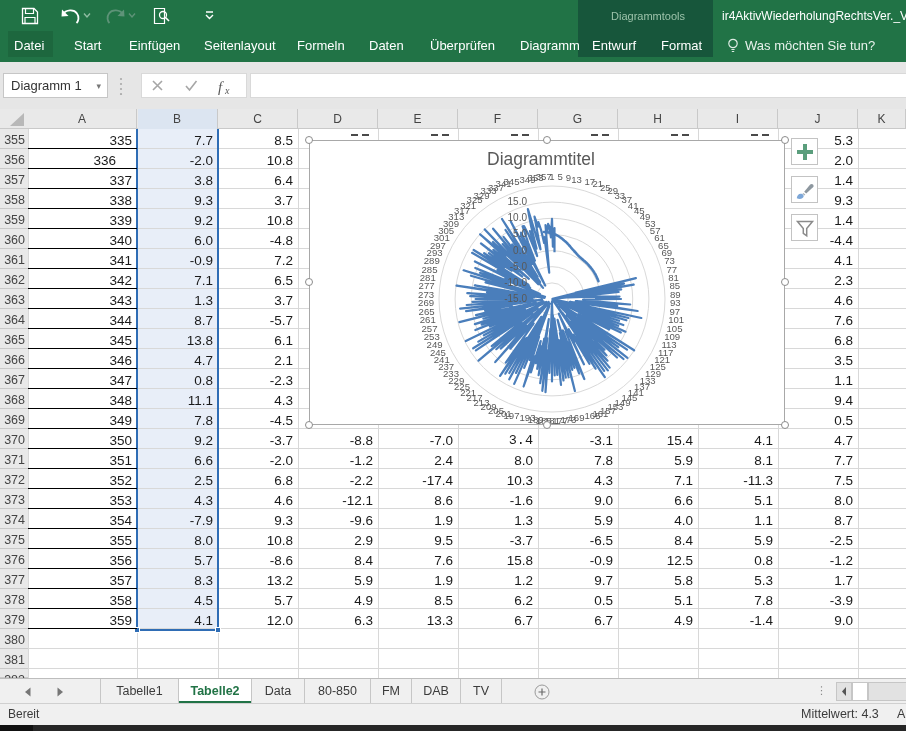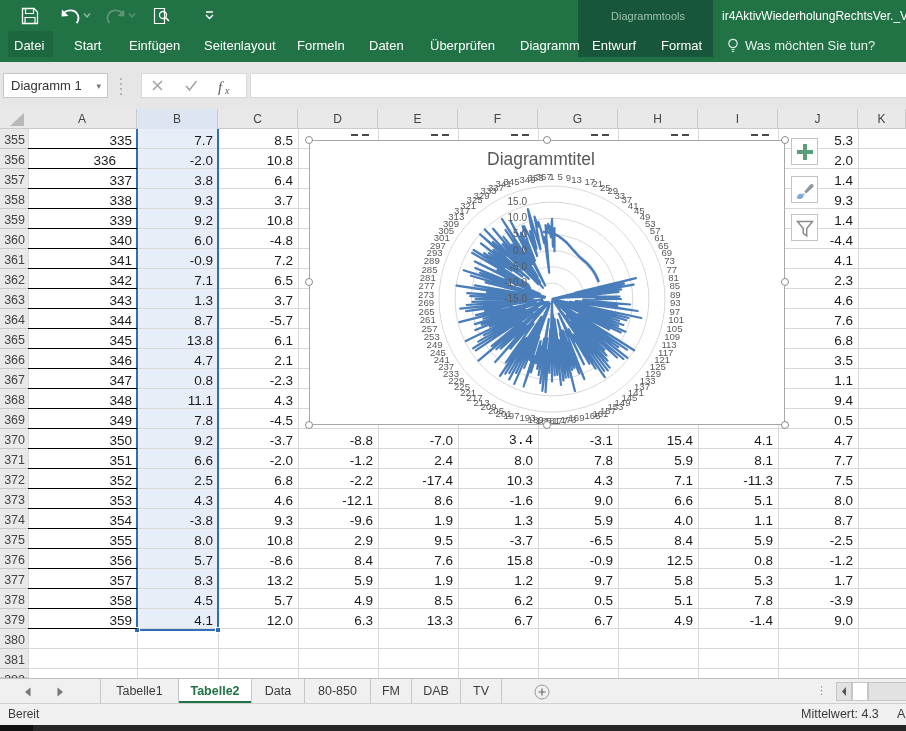--- a/index.html
+++ b/index.html
@@ -270,21 +270,21 @@
 <div class="cv" style="left:137px;top:489px;width:76px;">4.3</div>
 <div class="cv" style="left:218px;top:489px;width:75px;">4.6</div>
 <div class="cv" style="left:298px;top:489px;width:75px;">-12.1</div>
 <div class="cv" style="left:378px;top:489px;width:75px;">8.6</div>
 <div class="cv" style="left:458px;top:489px;width:75px;">-1.6</div>
 <div class="cv" style="left:538px;top:489px;width:75px;">9.0</div>
 <div class="cv" style="left:618px;top:489px;width:75px;">6.6</div>
 <div class="cv" style="left:698px;top:489px;width:75px;">5.1</div>
 <div class="cv" style="left:778px;top:489px;width:75px;">8.0</div>
 <div class="cv" style="left:28px;top:509px;width:104px;">354</div>
-<div class="cv" style="left:137px;top:509px;width:76px;">-3.8</div>
+<div class="cv" style="left:137px;top:509px;width:76px;">-7.9</div>
 <div class="cv" style="left:218px;top:509px;width:75px;">9.3</div>
 <div class="cv" style="left:298px;top:509px;width:75px;">-9.6</div>
 <div class="cv" style="left:378px;top:509px;width:75px;">1.9</div>
 <div class="cv" style="left:458px;top:509px;width:75px;">1.3</div>
 <div class="cv" style="left:538px;top:509px;width:75px;">5.9</div>
 <div class="cv" style="left:618px;top:509px;width:75px;">4.0</div>
 <div class="cv" style="left:698px;top:509px;width:75px;">1.1</div>
 <div class="cv" style="left:778px;top:509px;width:75px;">8.7</div>
 <div class="cv" style="left:28px;top:529px;width:104px;">355</div>
 <div class="cv" style="left:137px;top:529px;width:76px;">8.0</div>

